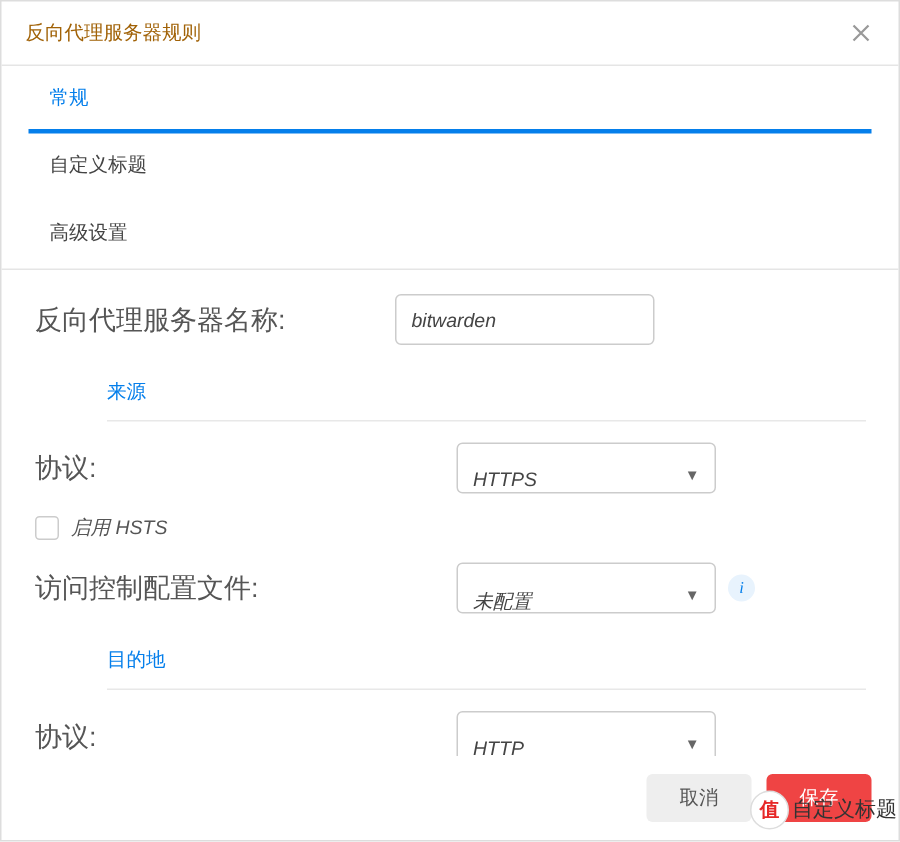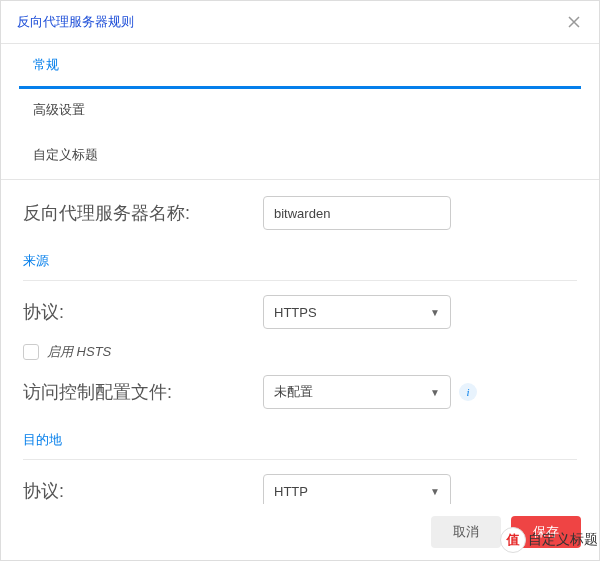--- a/index.html
+++ b/index.html
@@ -1,31 +1,31 @@
 <!DOCTYPE html>
 <html><head>
   <meta charset="utf-8">
   <style>
     * { box-sizing: border-box; margin: 0; padding: 0; }
     body { font-family: -apple-system, "Microsoft YaHei", Arial, sans-serif; font-size: 13px; color: #444; background: #f5f5f5; width: 600px; height: 561px; overflow: hidden; position: relative; }
     .dialog { background: #fff; width: 600px; height: 561px; border: 1px solid #ddd; position: relative; display: flex; flex-direction: column; }
-    .title-bar { padding: 12px 16px; border-bottom: 1px solid #e5e5e5; display: flex; align-items: center; justify-content: space-between; font-size: 13px; color: #1d4ed8; font-weight: 500; }
+    .title-bar { padding: 12px 16px; border-bottom: 1px solid #e5e5e5; display: flex; align-items: center; justify-content: space-between; font-size: 13px; color: #a16207; font-weight: 500; }
     .close-btn { cursor: pointer; color: #888; width: 18px; height: 18px; display: flex; align-items: center; justify-content: center; font-size: 18px; line-height: 1; }
     .tabs { display: flex; padding: 0 18px; border-bottom: 1px solid #e5e5e5; flex-direction: column; }
     .tab { padding: 12px 14px; cursor: pointer; color: #444; font-size: 13px; border-bottom: 3px solid transparent; font-weight: 500; }
     .tab.active { color: #057FEB; border-bottom-color: #057FEB; }
     .content { flex: 1; overflow-y: auto; padding: 16px 22px; }
     .form-row { display: flex; align-items: center; margin-bottom: 14px; }
     .form-label { width: 240px; color: #555; font-size: 18px; flex-shrink: 0; }
     .form-control { flex: 1; }
-    .input, .select { width: 188px; height: 30px; border: 1px solid #ccc; border-radius: 4px; padding: 16px 10px; font-size: 13px; color: #444; background: #fff; }
+    .input, .select { width: 173px; height: 30px; border: 1px solid #ccc; border-radius: 4px; padding: 16px 10px; font-size: 13px; color: #444; background: #fff; font-style: italic; }
     .input::placeholder { color: #bbb; }
-    .select { display: flex; align-items: center; justify-content: space-between; cursor: pointer; position: relative; }
+    .select { display: flex; justify-content: space-between; cursor: pointer; position: relative; margin-left: 41px; }
     .select-caret { color: #666; font-size: 10px; }
-    .section-heading { color: #057FEB; font-size: 13px; padding: 8px 0 10px; border-bottom: 1px solid #e8e8e8; margin-bottom: 14px; }
+    .section-heading { color: #057FEB; font-size: 13px; padding: 8px 0 10px; border-bottom: 1px solid #e8e8e8; margin-bottom: 14px; margin-left: 48px; }
     .checkbox-row { display: flex; align-items: center; margin-bottom: 14px; padding-left: 0; }
     .checkbox { width: 16px; height: 16px; border: 1px solid #ccc; border-radius: 3px; margin-right: 8px; cursor: pointer; }
     .checkbox-label { color: #555; font-size: 13px; font-style: italic; }
     .info-icon { width: 18px; height: 18px; border-radius: 50%; background: #e8f3fd; color: #057FEB; display: inline-flex; align-items: center; justify-content: center; font-size: 11px; font-style: italic; font-family: Georgia, serif; margin-left: 8px; vertical-align: middle; cursor: pointer; }
     .select-with-info { display: flex; align-items: center; }
     .footer { padding: 12px 18px; display: flex; justify-content: flex-end; gap: 10px; }
     .btn { height: 32px; padding: 0 22px; border-radius: 4px; font-size: 13px; cursor: pointer; border: none; display: flex; align-items: center; }
     .btn-cancel { background: #eee; color: #555; }
     .btn-save { background: #ef4444; color: #fff; }
     .watermark { position: absolute; bottom: 8px; right: 2px; display: flex; align-items: center; pointer-events: none; }
@@ -40,22 +40,22 @@
     <span>反向代理服务器规则</span>
     <span class="close-btn">
       <svg width="12" height="12" viewBox="0 0 12 12">
           <path d="M1 1 L11 11 M11 1 L1 11" stroke="#999" stroke-width="1.5" fill="none"></path>
         </svg>
     </span>
   </div>
 
   <div class="tabs">
     <div class="tab active">常规</div>
+    <div class="tab">自定义标题</div>
     <div class="tab">高级设置</div>
-    <div class="tab">自定义标题</div>
   </div>
 
   <div class="content">
 
     <div class="form-row">
       <div class="form-label">反向代理服务器名称:</div>
       <div class="form-control">
         <input class="input" value="bitwarden" style="">
       </div>
     </div>

